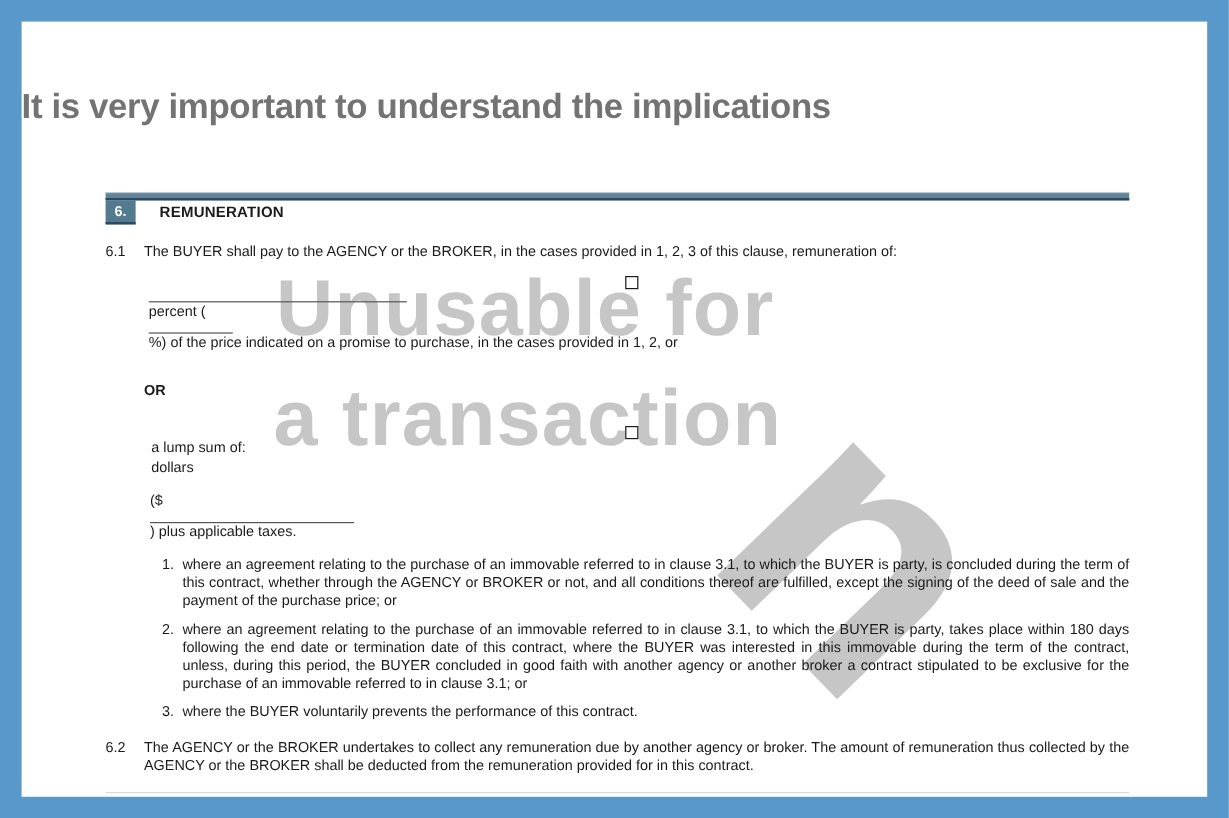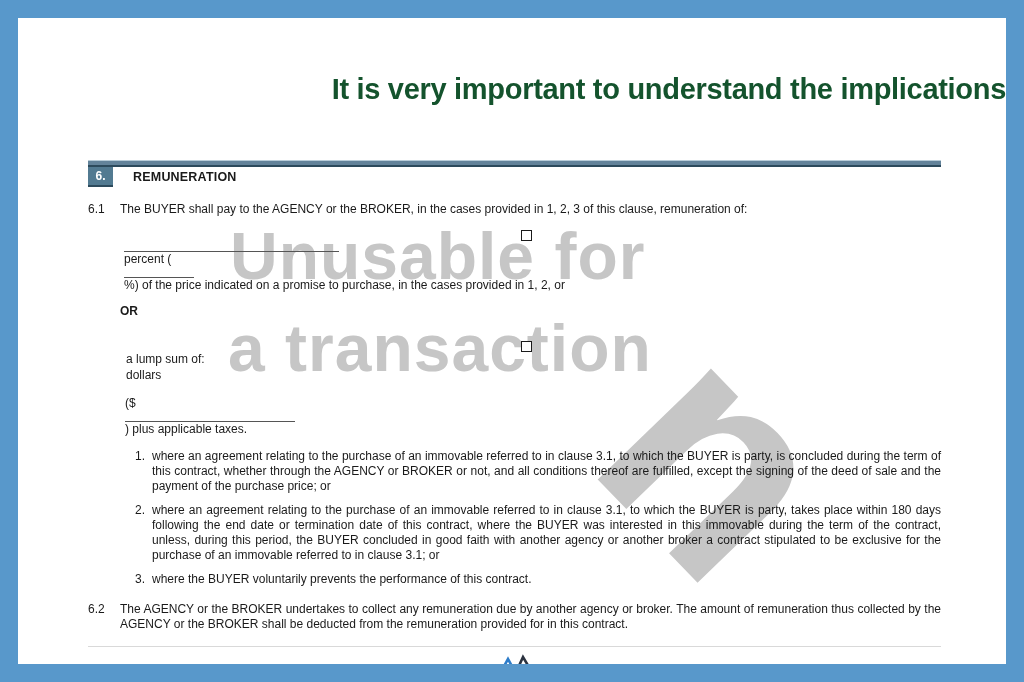--- a/index.html
+++ b/index.html
@@ -13,22 +13,22 @@
 
   
   .wm { position:absolute; z-index:0; color:#c6c6c6; font-weight:700; white-space:nowrap; user-select:none; }
   .wm-line1 { left:212px; top:200px; font-size:66px; letter-spacing:1px; }
   .wm-line2 { left:210px; top:292px; font-size:66px; letter-spacing:1px; }
   .wm-big-n { left:612px; top:290px; font-size:300px; line-height:300px; transform:rotate(46deg); }
 
   
   .heading {
     position:relative; z-index:2; margin-top:50px;
-    text-align:right; font-weight:700; font-size:29px; line-height:43px;
-    color:#14532d; letter-spacing:-0.3px;
+    text-align:left; font-weight:700; font-size:29px; line-height:43px;
+    color:#737373; letter-spacing:-0.3px;
   }
 
   
   .doc {
     position:absolute; z-index:1; left:70px; top:142px; width:853px;
     color:#1a1a1a; font-size:12px; line-height:15px;
   }
   .section-bar {
     height:7px; background:#63839a;
     border-top:1px solid #b9cdd9; border-bottom:2px solid #2c4a5c;
@@ -51,21 +51,21 @@
     align-self:center; margin-right:8px; background:#fff;
   }
   .blank { display:inline-block; border-bottom:1px solid #555; height:11px; flex:none; }
   .blank-1 { width:215px; margin-right:6px; }
   .blank-2 { width:70px; margin:0 4px; }
   .blank-fill { flex:1; margin:0 6px; }
   .blank-3 { width:170px; margin:0 5px; }
 
   .opt-row { margin-top:13px; }
   .cont-row { margin-top:13px; }
-  .or-row { margin-top:11px; font-weight:700; }
+  .or-row { margin-top:25px; font-weight:700; }
   .lump-row { margin-top:22px; }
   .paren-row { margin-top:13px; }
 
   .cond { display:flex; margin-top:10px; padding-left:15px; }
   .cond-num { width:17px; flex:none; }
   .cond-text { flex:1; text-align:justify; }
   .cond + .cond { margin-top:9px; }
   .cond-first { margin-top:12px; }
 
   .clause-62-text { text-align:justify; }

